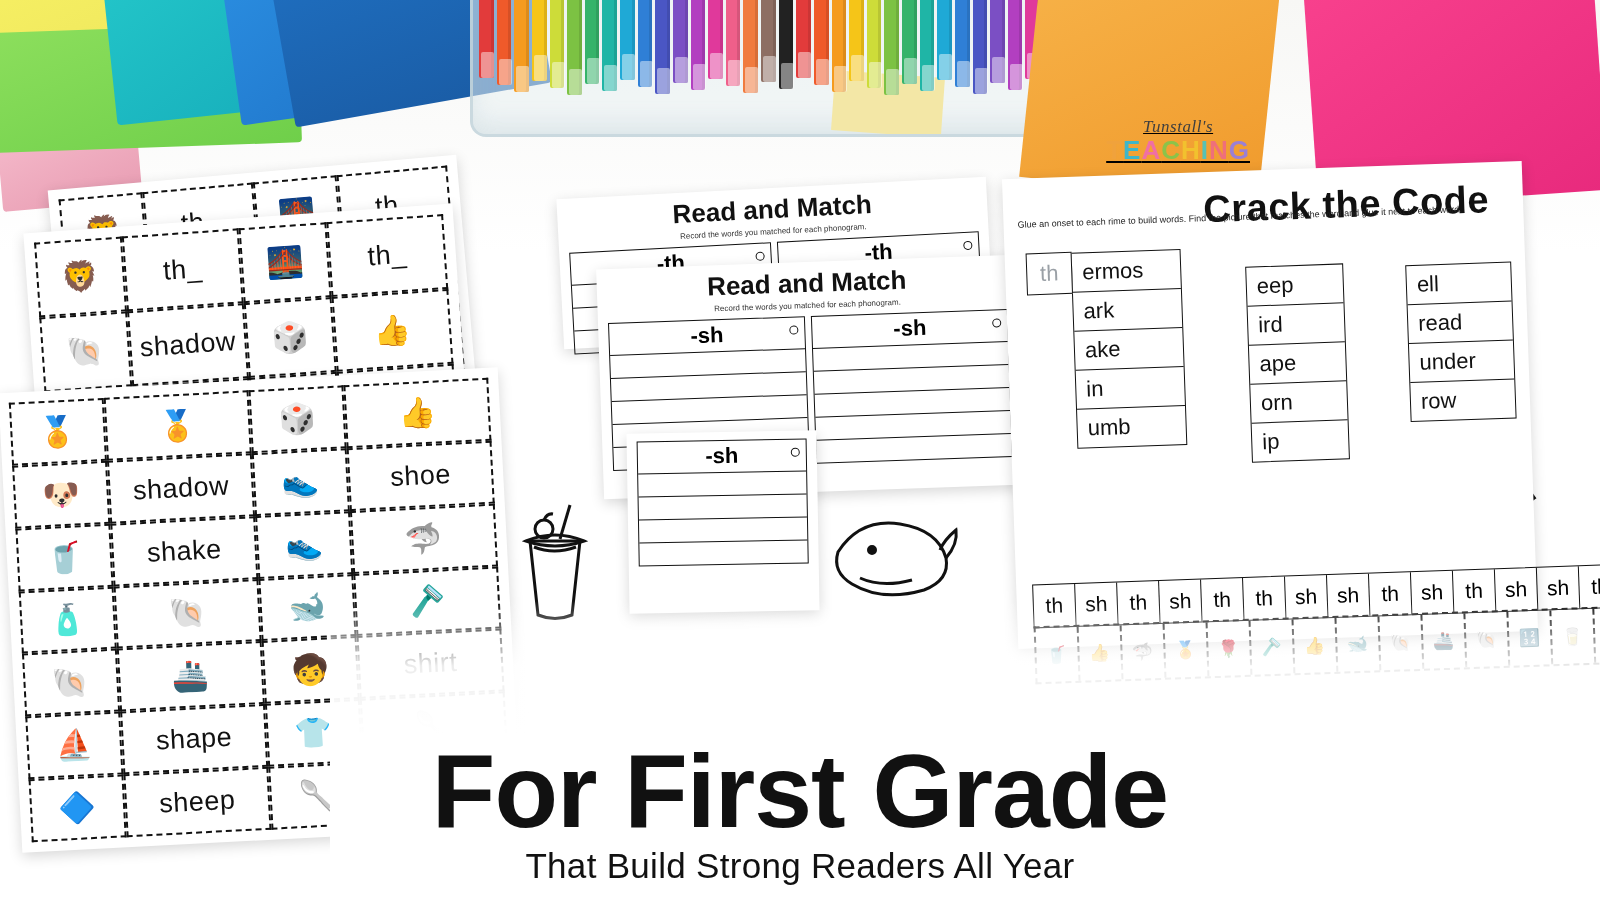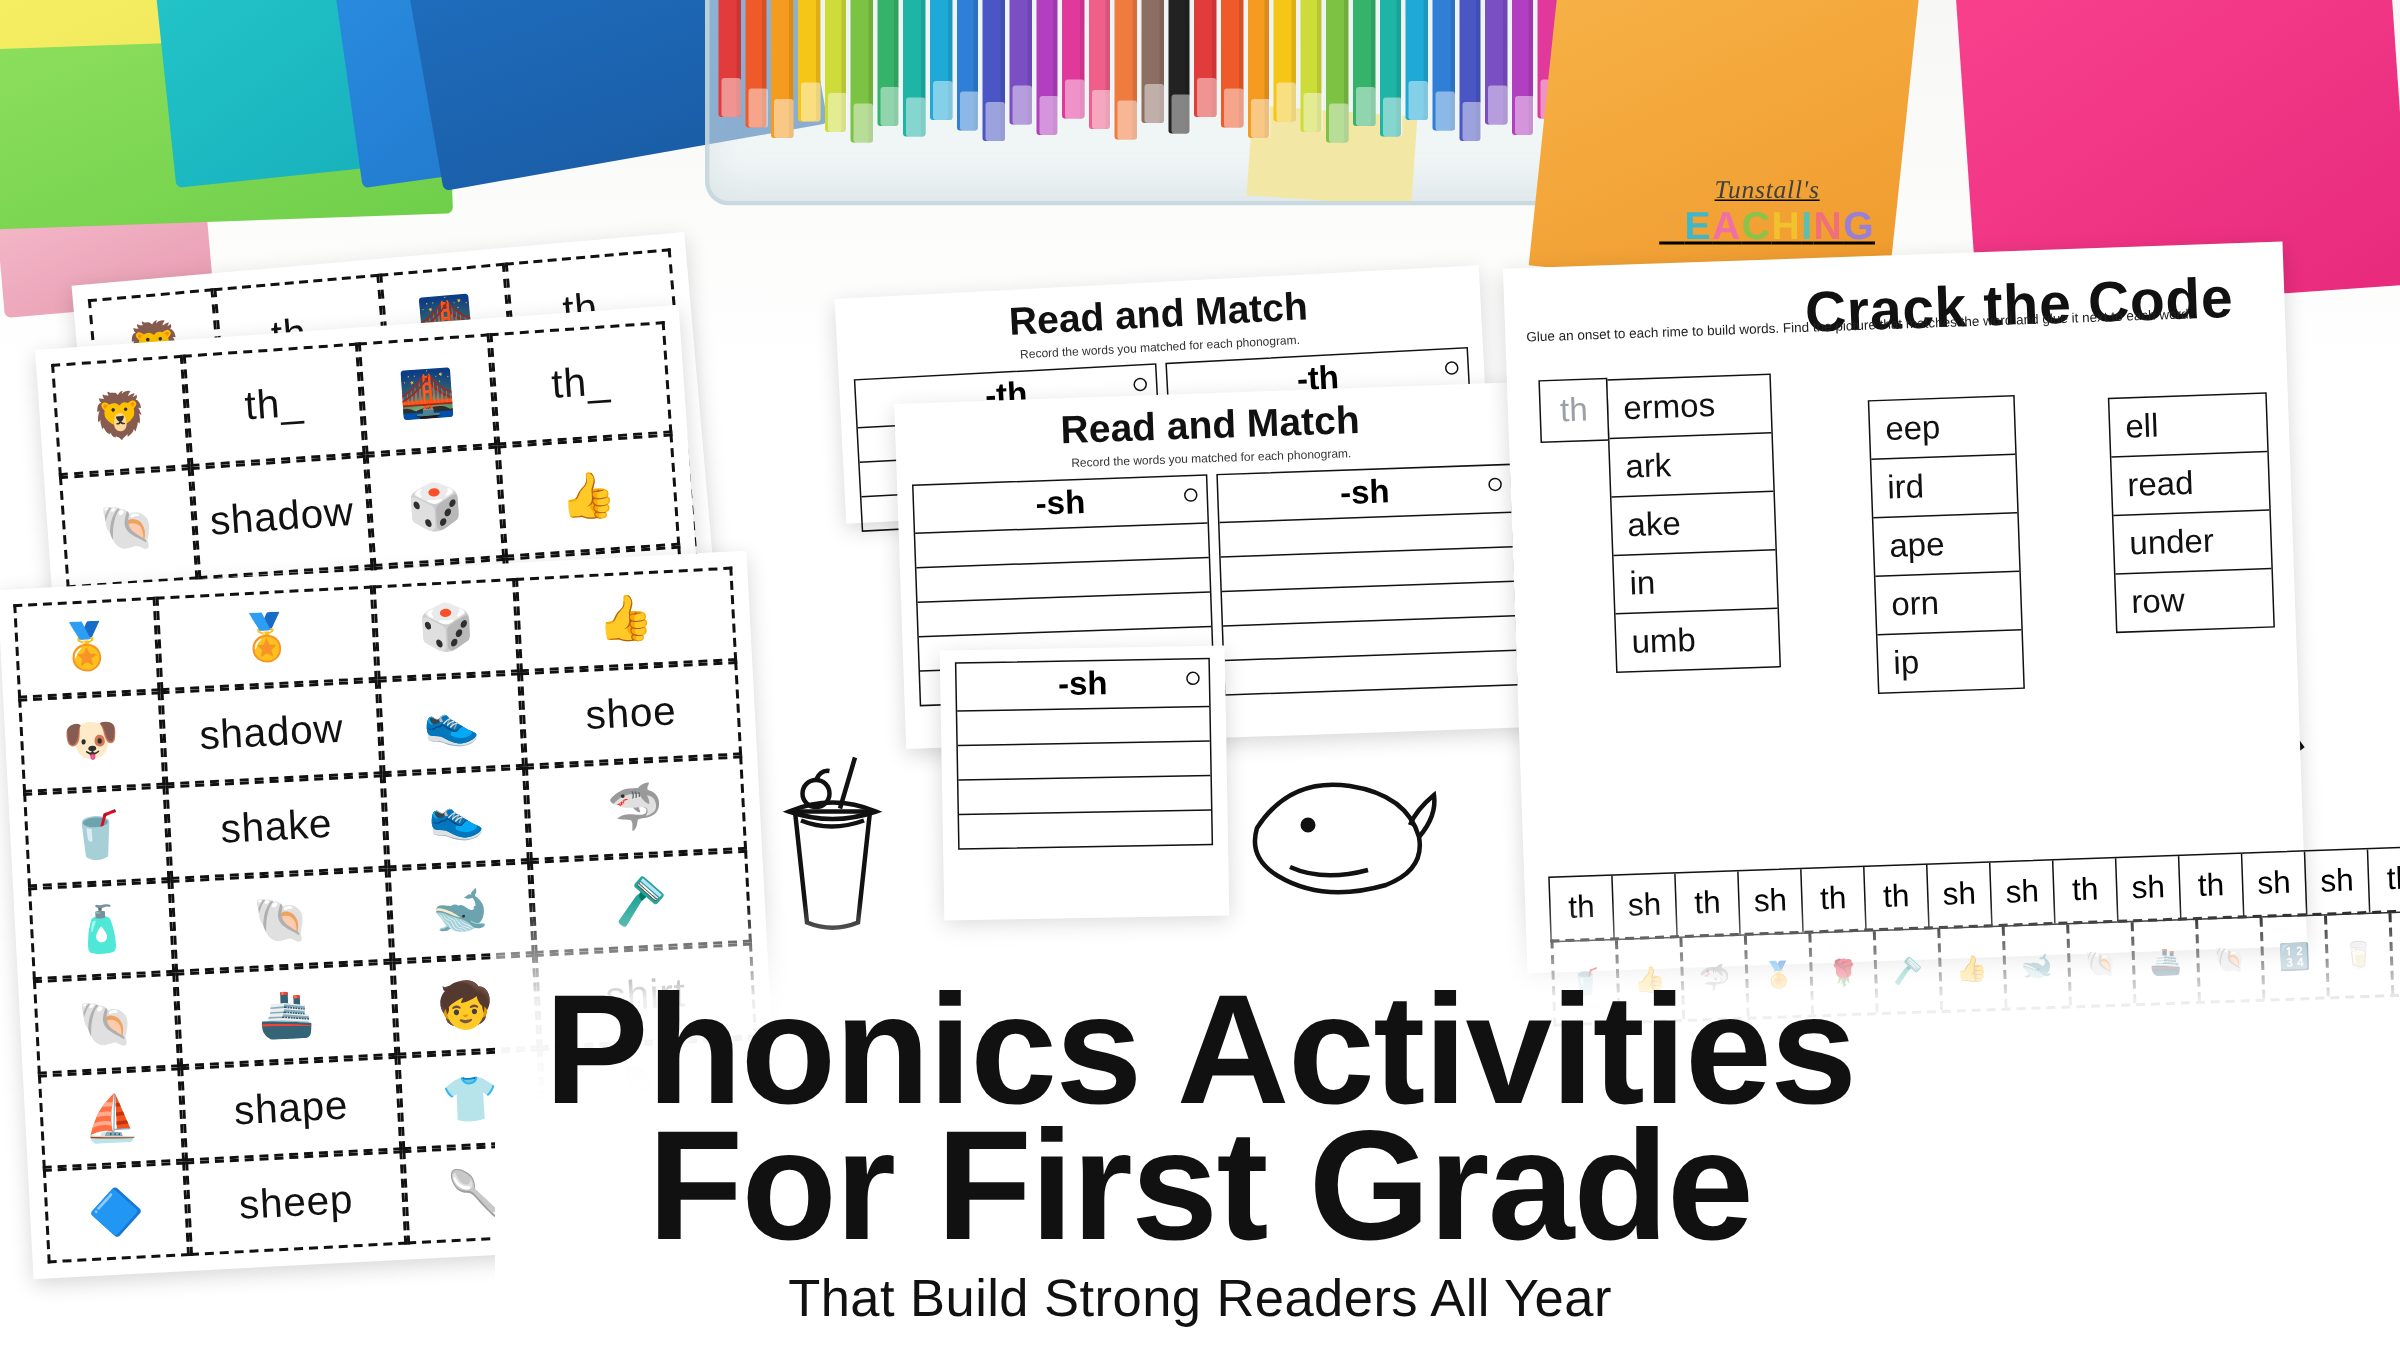--- a/index.html
+++ b/index.html
@@ -688,18 +688,17 @@
         <div class="strip2-cell">🚢</div>
         <div class="strip2-cell">🐚</div>
         <div class="strip2-cell">🔢</div>
         <div class="strip2-cell">🥛</div>
         <div class="strip2-cell">🥄</div>
       </div>
   </div>
 
   <div class="headline-bg"></div>
   <div class="headline">
-    <div class="line">Phonics Activities</div>
     <div class="line">For First Grade</div>
     <div class="sub">That Build Strong Readers All Year</div>
   </div>
 
 </div>
 
 </body></html>

